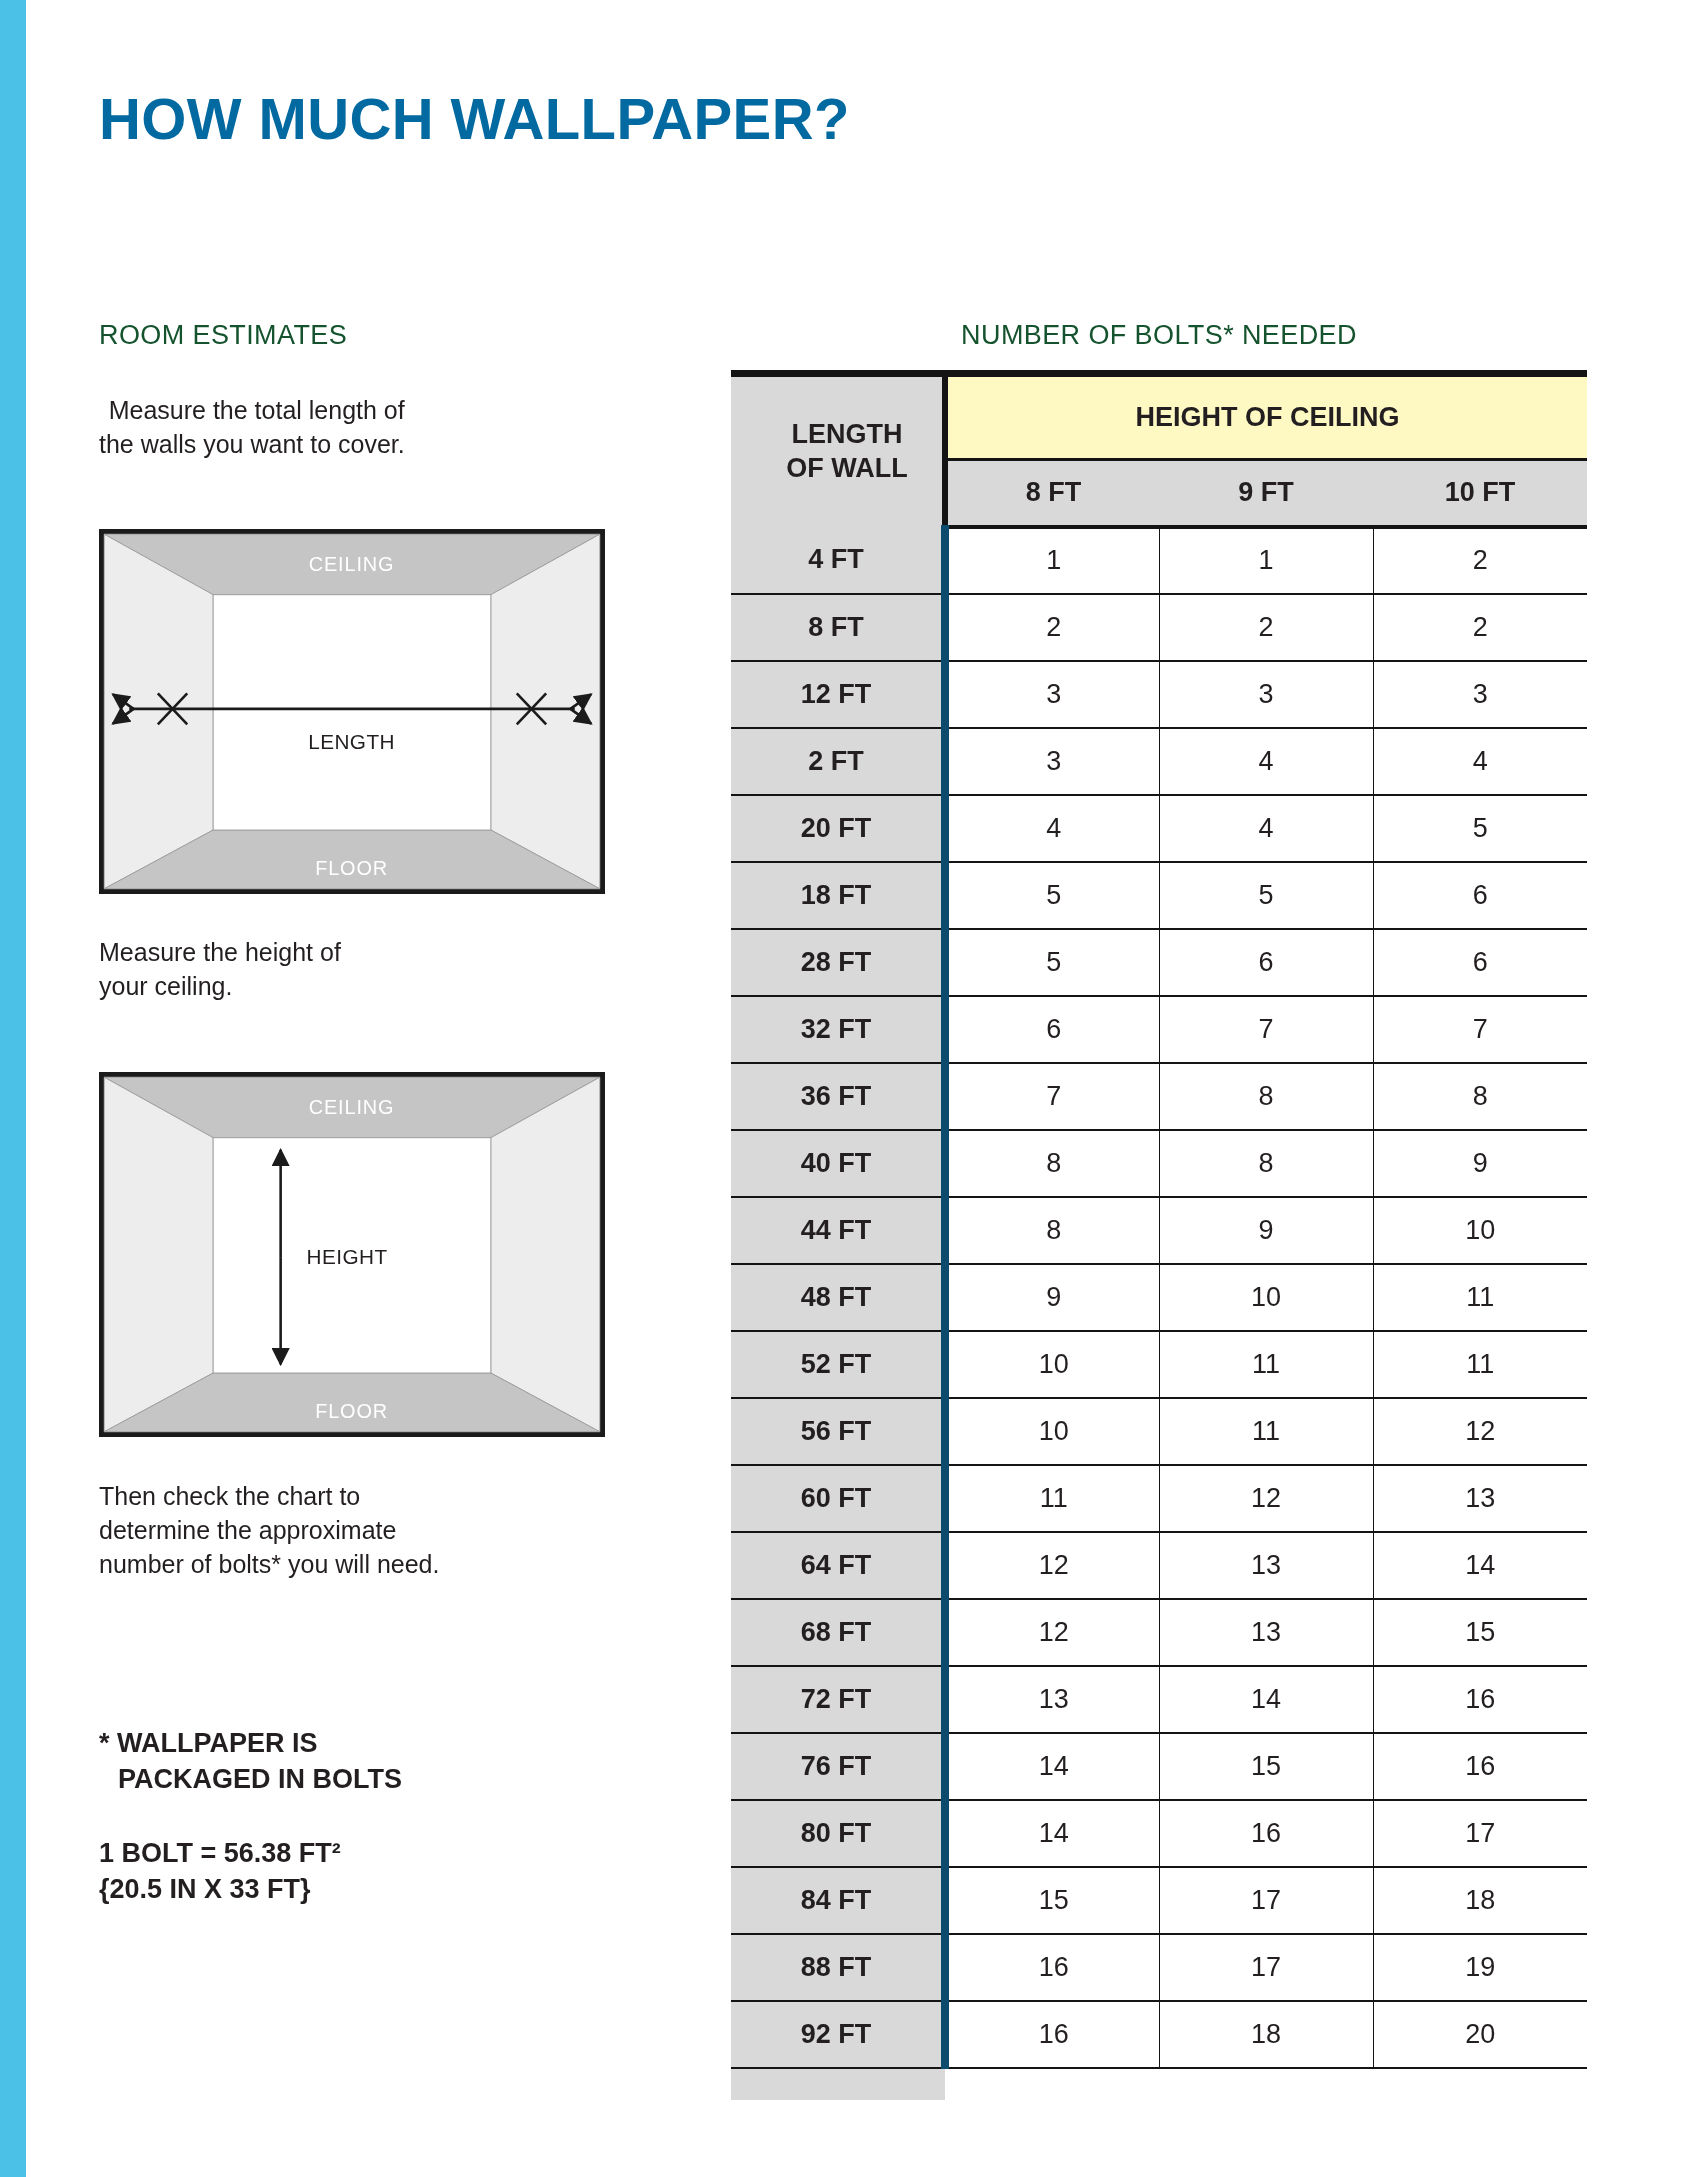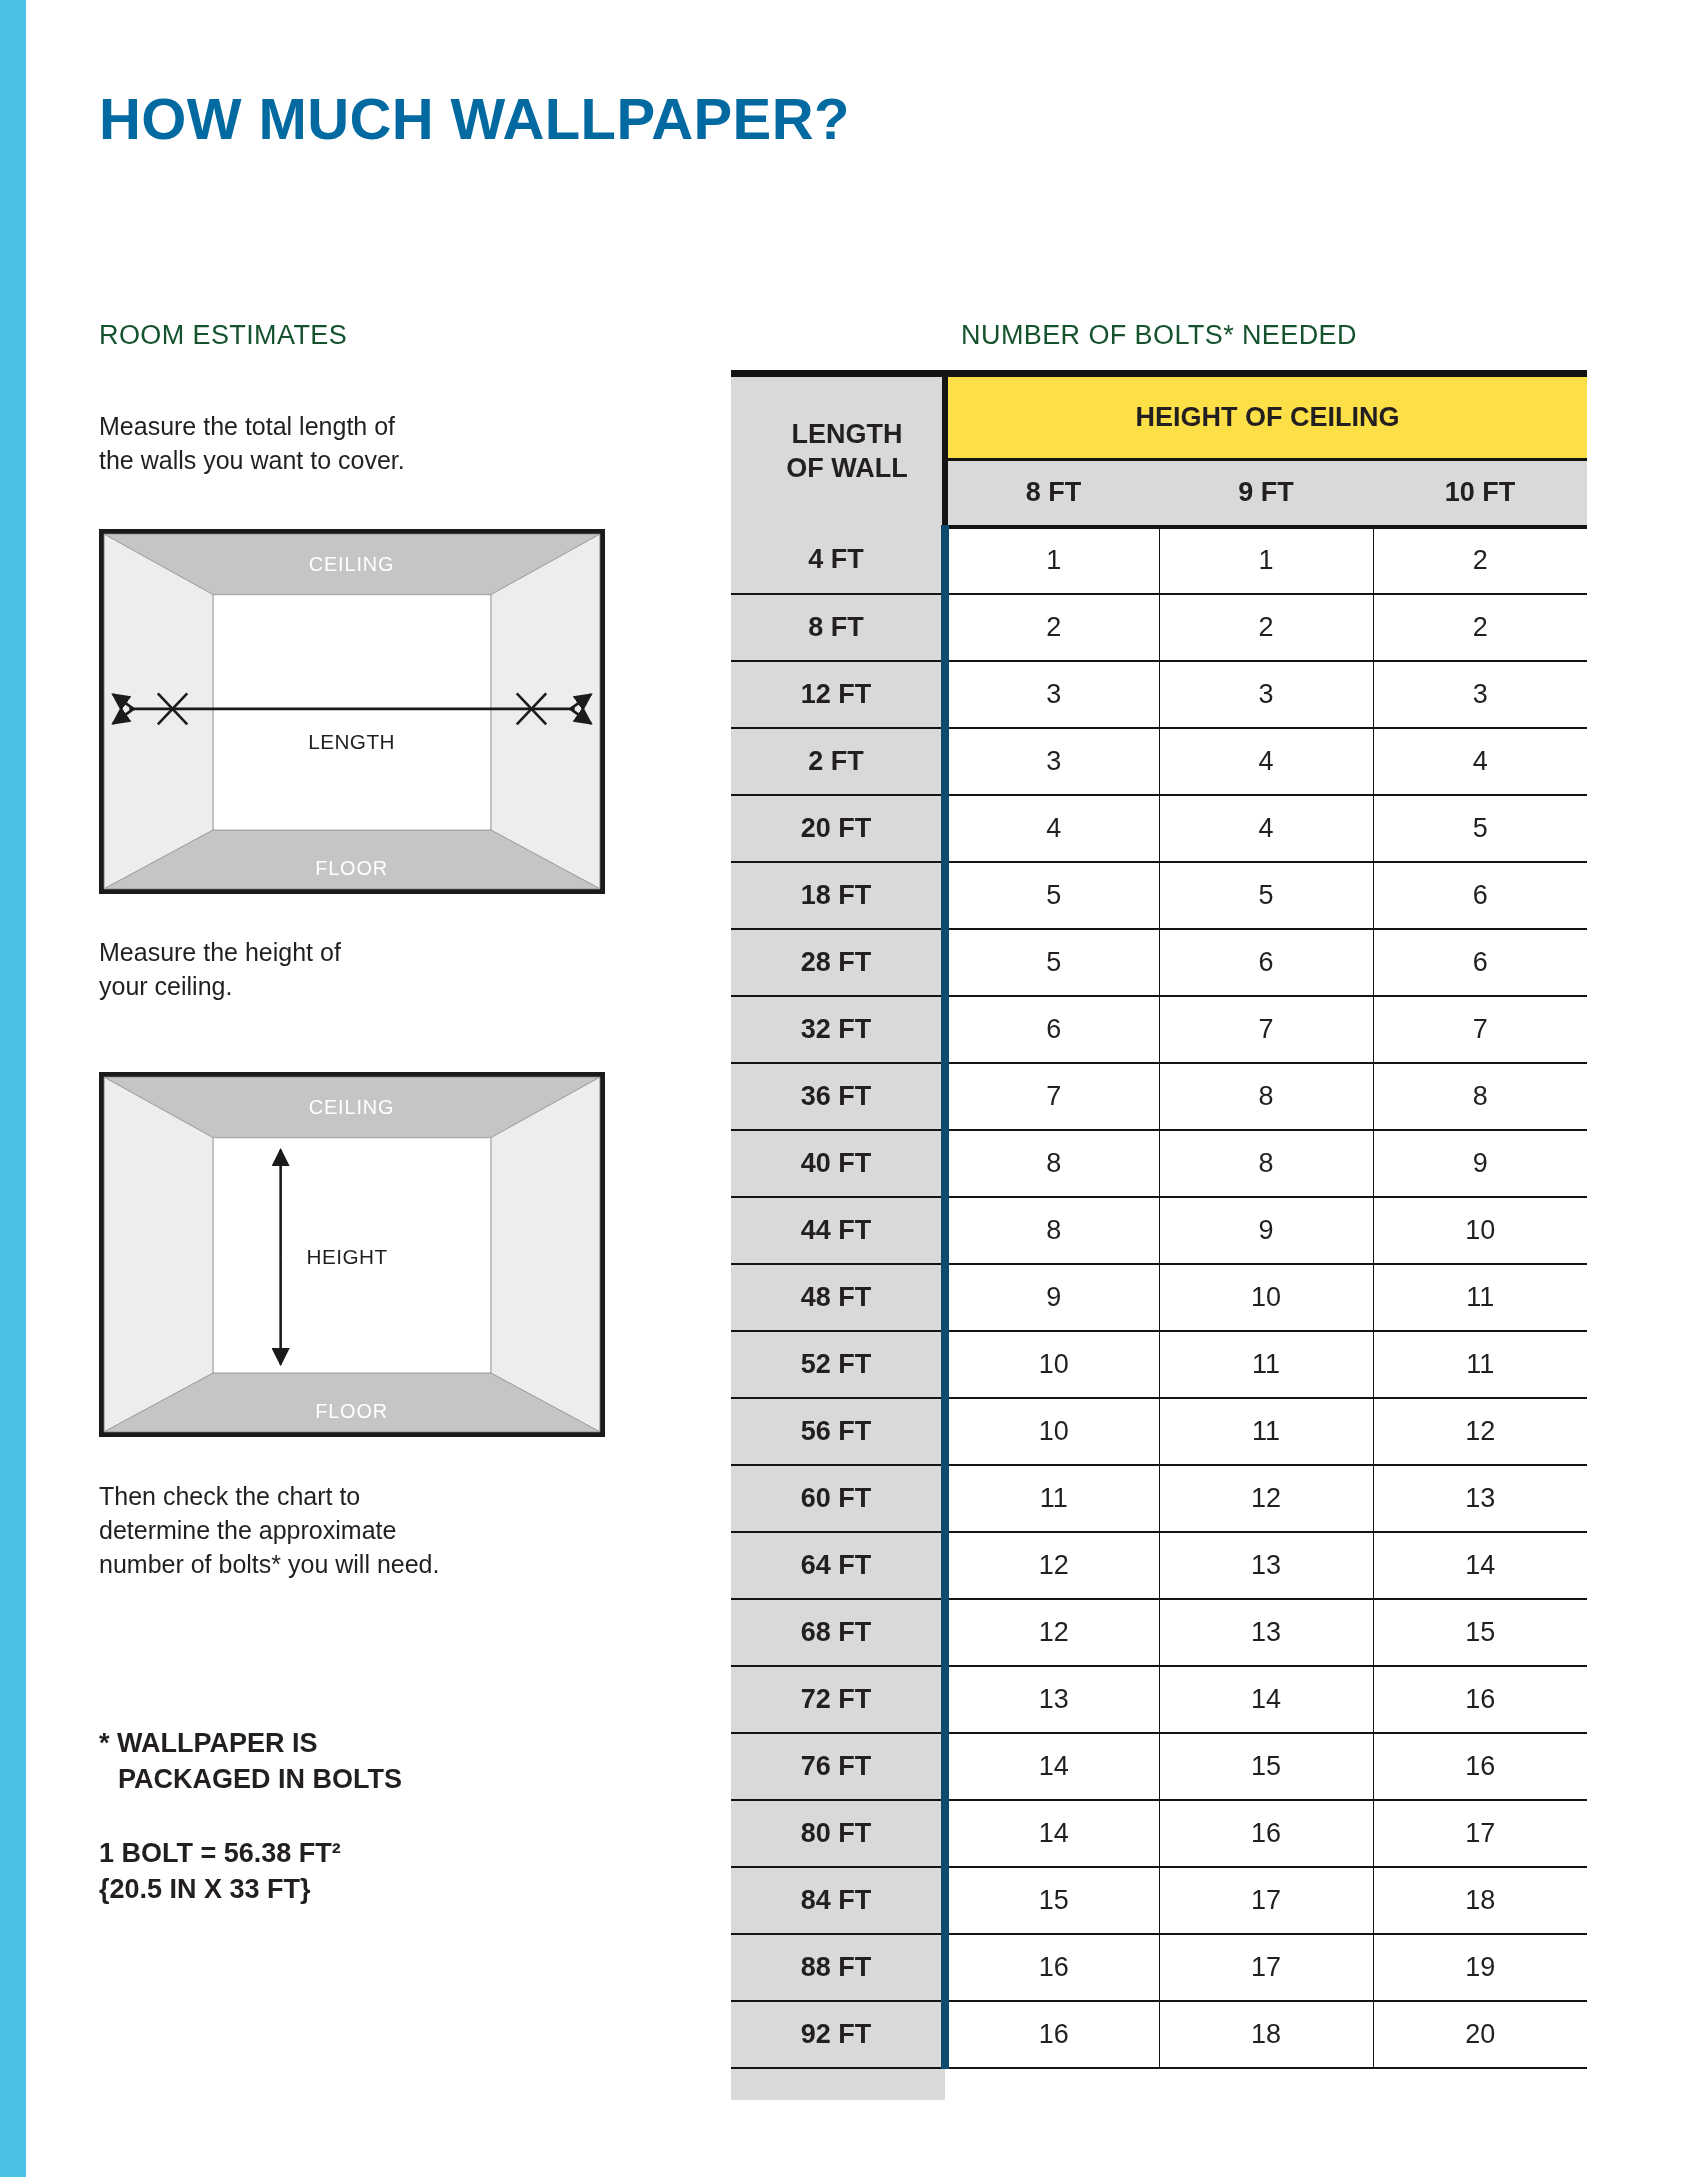--- a/index.html
+++ b/index.html
@@ -41,21 +41,21 @@
   .heading-table { left: 731px; top: 320px; width: 856px; text-align: center; }
 
   .para {
     position: absolute;
     left: 99px;
     font-size: 25px;
     line-height: 1.35;
     color: #231f20;
     white-space: pre-line;
   }
-  .para-1 { top: 410px; }
+  .para-1 { top: 394px; text-align: right; }
   .para-2 { top: 936px; }
   .para-3 { top: 1480px; }
 
   .diagram {
     position: absolute;
     left: 99px;
     width: 506px;
     height: 365px;
   }
   .diagram-1 { top: 529px; }
@@ -104,21 +104,21 @@
     background: #d9d9d9;
     border-right: 6px solid #141414;
     font-weight: bold;
     text-align: left;
     padding-left: 21px;
     white-space: pre-line;
     line-height: 1.25;
     font-size: 28px;
   }
   .group-head {
-    background: #fde047;
+    background: #fef9c3;
     font-weight: bold;
     font-size: 28px;
     height: 86px;
     border-bottom: 3.5px solid #141414;
   }
   .sub-head {
     background: #d9d9d9;
     font-weight: bold;
     font-size: 27px;
     height: 67px;

